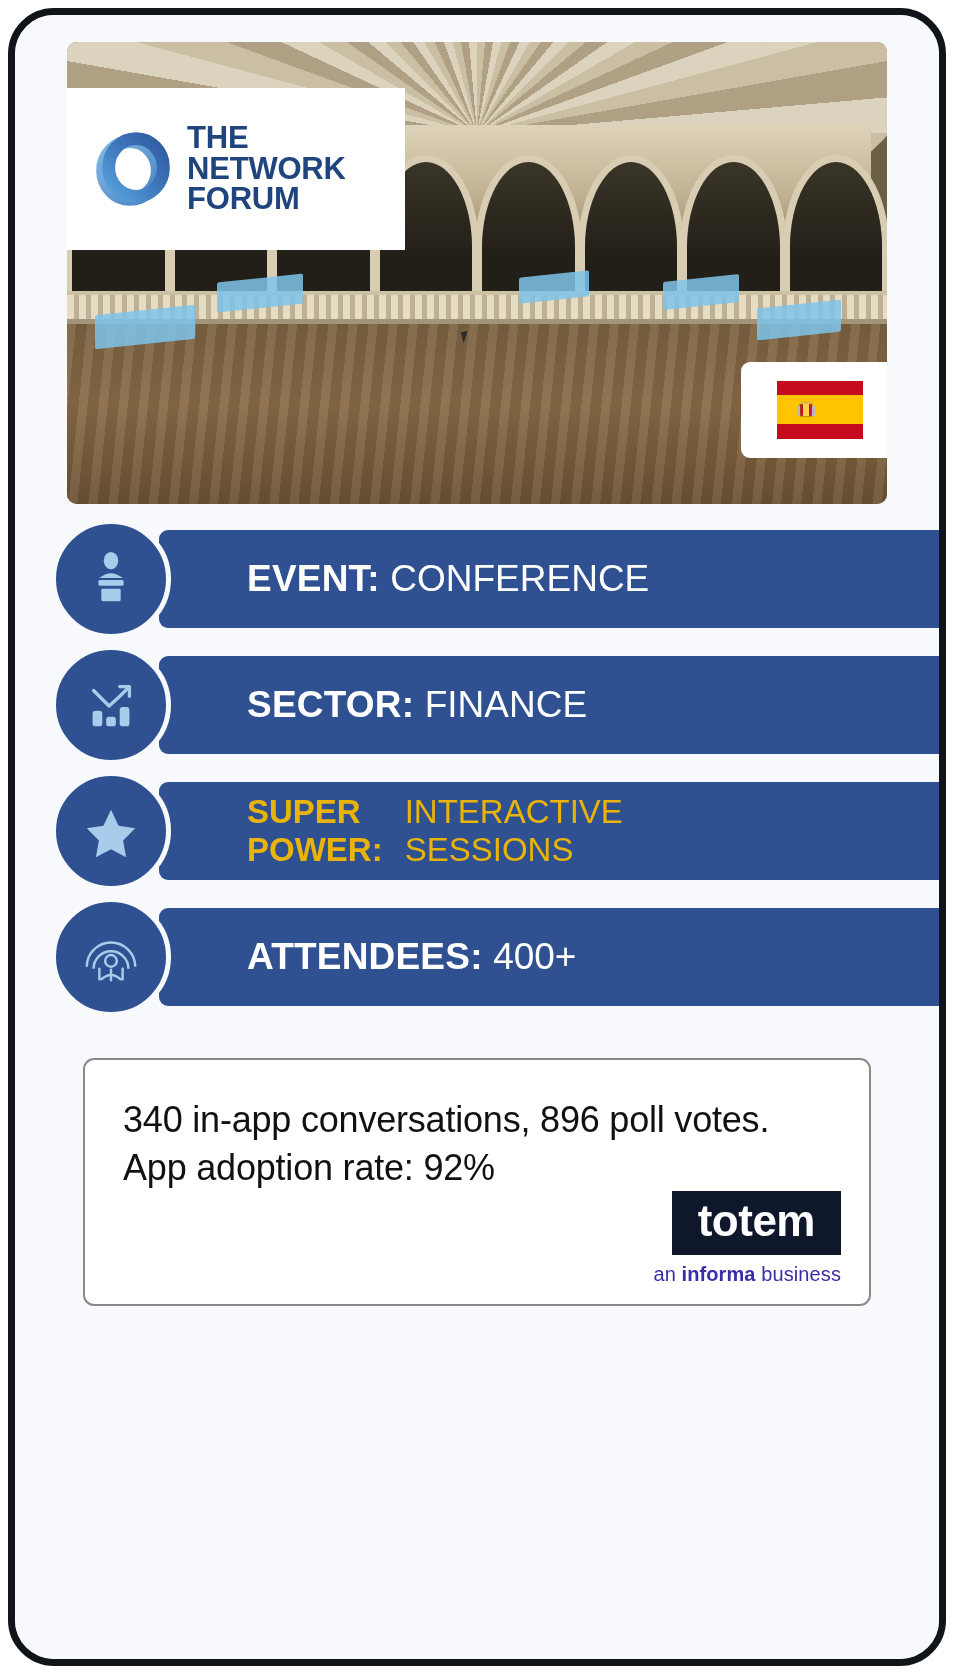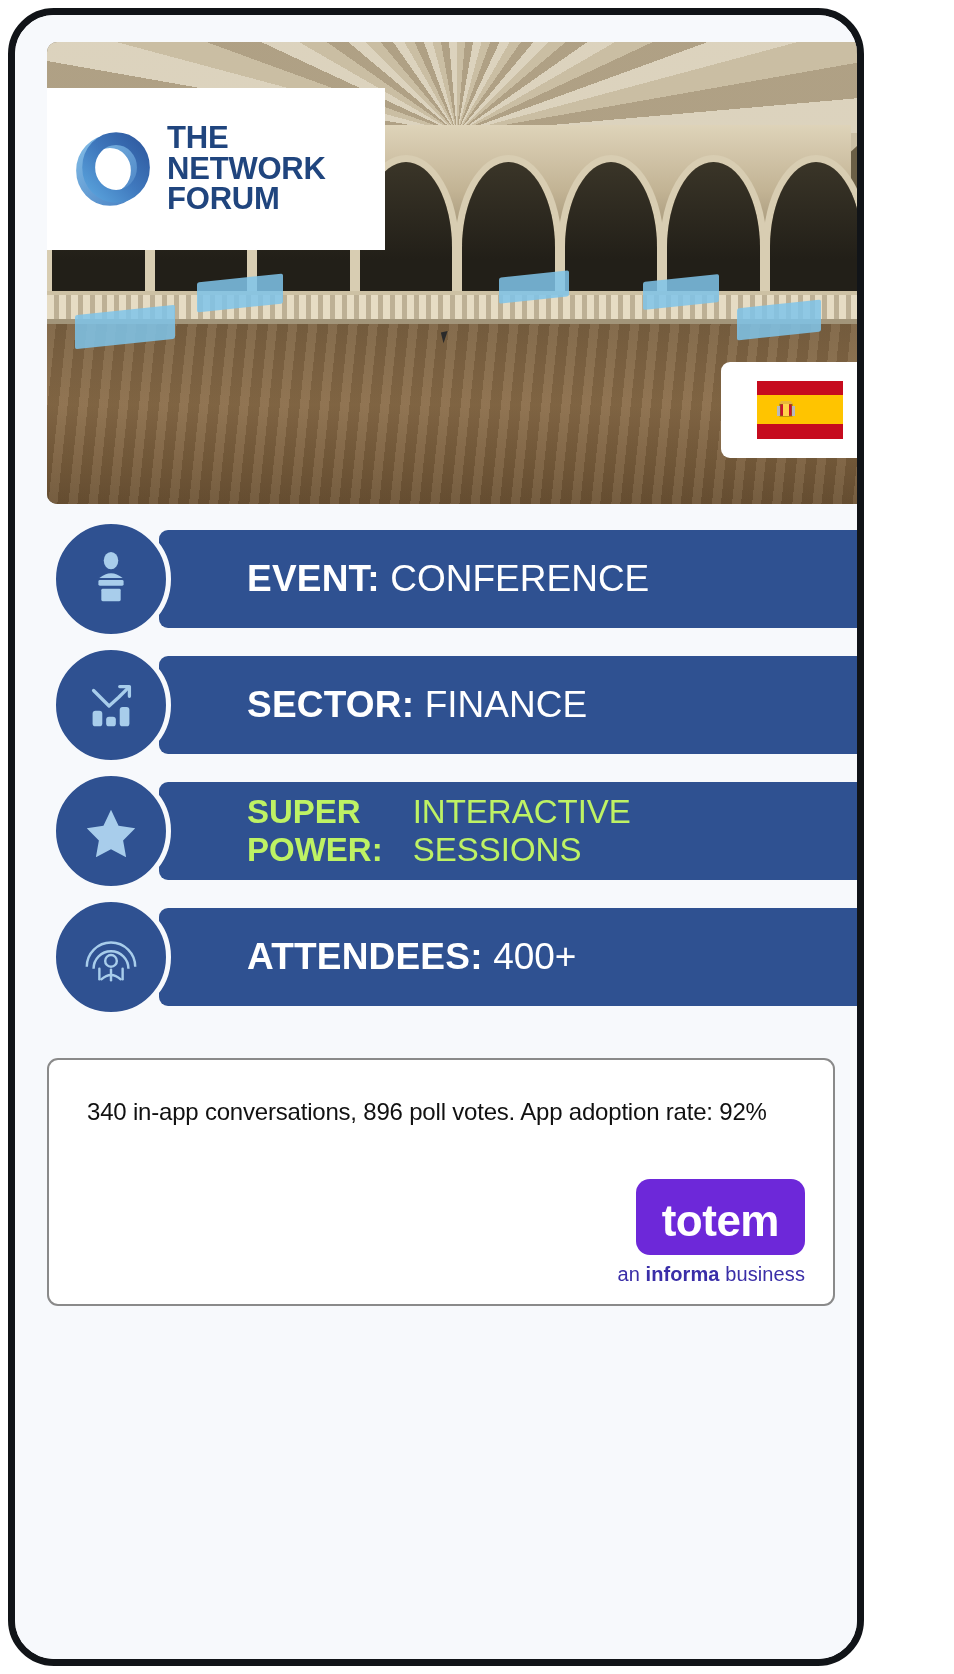--- a/index.html
+++ b/index.html
@@ -4,21 +4,21 @@
 <style>
   * { box-sizing: border-box; margin: 0; padding: 0; }
   html, body {
     width: 954px; height: 1674px;
     background: #ffffff;
     font-family: "Liberation Sans", sans-serif;
     overflow: hidden;
   }
   .phone-frame {
     position: absolute; left: 8px; top: 8px;
-    width: 856px; height: 1658px;
+    width: 938px; height: 1658px;
     background: #f7f9fc;
     border: 7px solid #111418;
     border-radius: 46px;
     overflow: hidden;
   }
   .screen {
     position: absolute; inset: 0;
     background: #f7f9fc;
     padding: 24px 32px 0 32px;
   }
@@ -179,54 +179,54 @@
   }
   .bar-text {
     color: #ffffff;
     font-size: 37px;
     line-height: 1.08;
     white-space: nowrap;
   }
   .bar-text .lbl { font-weight: 700; letter-spacing: .2px; }
   .bar-text .val { font-weight: 400; }
   .sp-grid {
-    display: flex; align-items: flex-end; gap: 30px;
-    color: #bef264; font-size: 33px; line-height: 1.14;
+    display: flex; align-items: flex-end; gap: 22px;
+    color: #eab308; font-size: 33px; line-height: 1.14;
   }
   .sp-label { font-weight: 700; }
   .sp-value { font-weight: 400; }
   
   .stats-card {
     position: relative;
     margin: 52px auto 0 auto;
     width: 788px; height: 248px;
     background: #ffffff;
     border: 2px solid #8a8a8a;
     border-radius: 11px;
     padding: 36px 38px 0 38px;
   }
   .stats-text {
     color: #111111;
-    font-size: 24px;
+    font-size: 36px;
     line-height: 1.32;
     letter-spacing: -0.2px;
   }
   .totem-wrap {
     position: absolute; right: 28px; bottom: 18px;
     text-align: right;
   }
   .totem-logo {
     display: inline-block;
-    background: #6d28d9;
+    background: #0f172a;
     color: #ffffff;
     font-size: 44px;
     font-weight: 700;
     letter-spacing: -0.5px;
-    padding: 20px 26px 12px 26px;
-    border-radius: 14px;
+    padding: 8px 26px 12px 26px;
+    border-radius: 0;
     line-height: 1;
   }
   .totem-tag {
     margin-top: 8px;
     color: #3a2ea8;
     font-size: 20px;
     letter-spacing: .1px;
     text-align: right;
   }
   .totem-tag b { font-weight: 700; }

